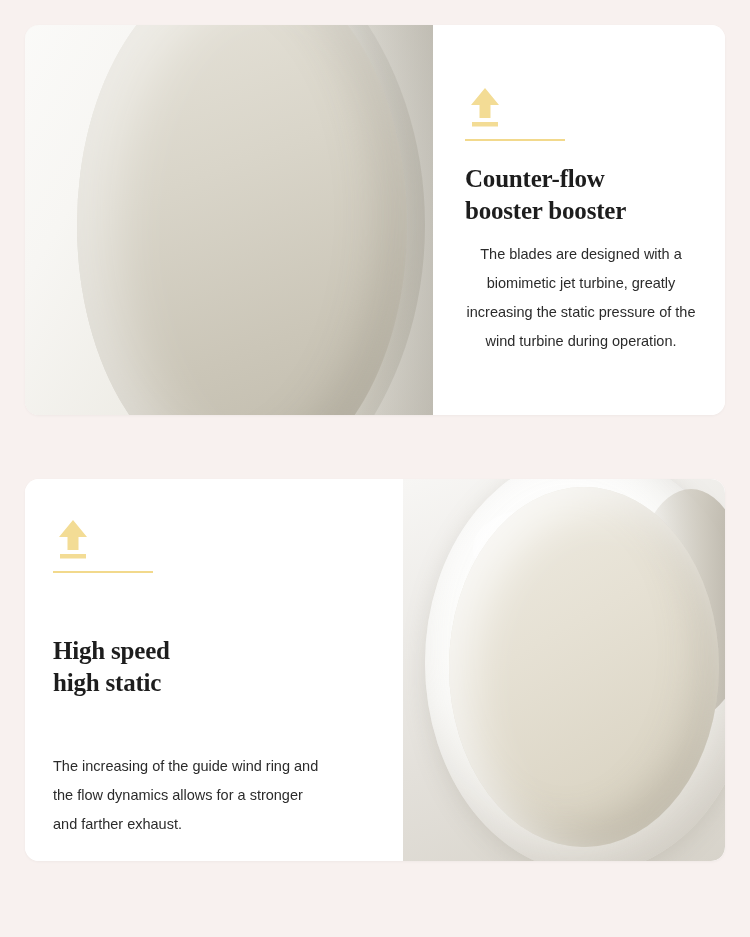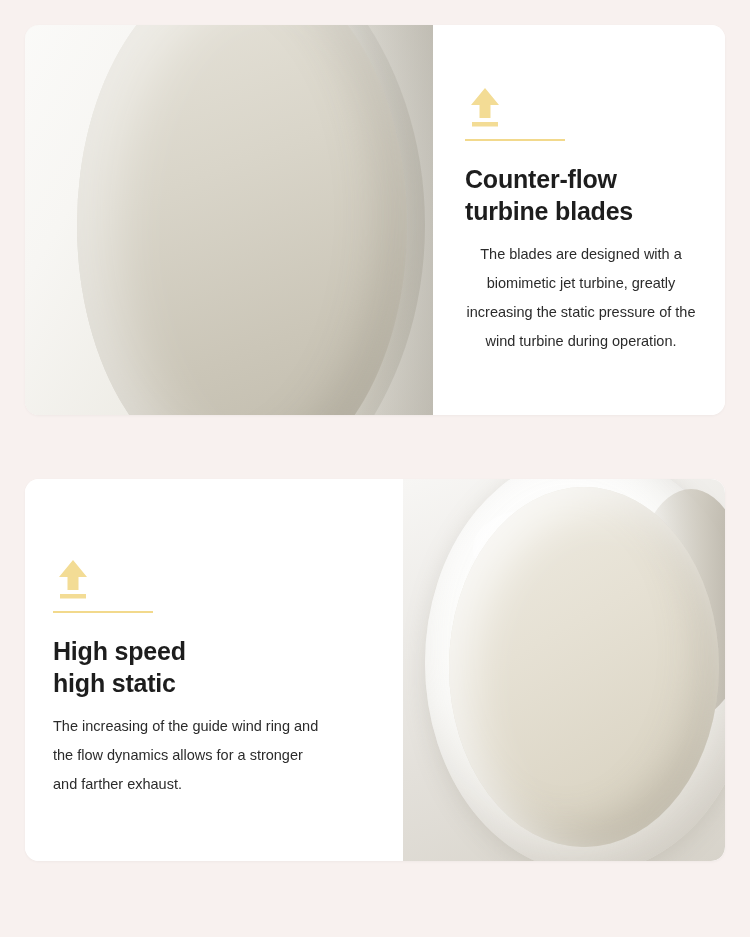--- a/index.html
+++ b/index.html
@@ -146,21 +146,21 @@
   
   .text-panel {
     flex: 1 1 auto;
     background: #ffffff;
     box-sizing: border-box;
     display: flex;
     flex-direction: column;
     justify-content: center;
   }
   .text-panel-right { padding: 0 28px 0 32px; }
-  .text-panel-left  { padding: 16px 30px 0 28px; }
+  .text-panel-left  { padding: 16px 30px 0 28px; gap: 40px; }
 
   .arrow-wrap {
     display: flex;
     flex-direction: column;
     align-items: flex-start;
     margin-bottom: 22px;
   }
   .arrow-icon {
     display: block;
     line-height: 0;
@@ -172,20 +172,21 @@
     margin-top: 10px;
   }
 
   h2.title {
     font-size: 25px;
     line-height: 1.28;
     font-weight: bold;
     color: #1d1d1d;
     margin: 0 0 13px 0;
     letter-spacing: -0.2px;
+    font-family: Liberation Serif, serif;
   }
   p.body {
     font-size: 14.5px;
     line-height: 2.0;
     color: #2b2b2b;
     margin: 0;
     max-width: 270px;
   }
   .body-wide { max-width: 275px; text-align: center; }
 </style>
@@ -208,21 +209,21 @@
         <span class="arrow-icon">
           <svg width="40" height="44" viewBox="0 0 40 44" aria-hidden="true">
             <path d="M20 3 L34 20 L25.5 20 L25.5 33 L14.5 33 L14.5 20 L6 20 Z" fill="#f3dc95"></path>
             <rect x="7" y="37" width="26" height="4.5" fill="#f3dc95"></rect>
           </svg>
         </span>
         <span class="rule"></span>
       </div>
       <h2 class="title">
         <span>Counter-flow</span><br>
-        <span>turbine blades</span>
+        <span>booster booster</span>
       </h2>
       <p class="body body-wide">The blades are designed with a biomimetic jet turbine, greatly increasing the static pressure of the wind turbine during operation.</p>
     </div>
 
   </div>
 
   <div class="card card-bottom">
 
     <div class="text-panel text-panel-left">
       <div class="arrow-wrap">

